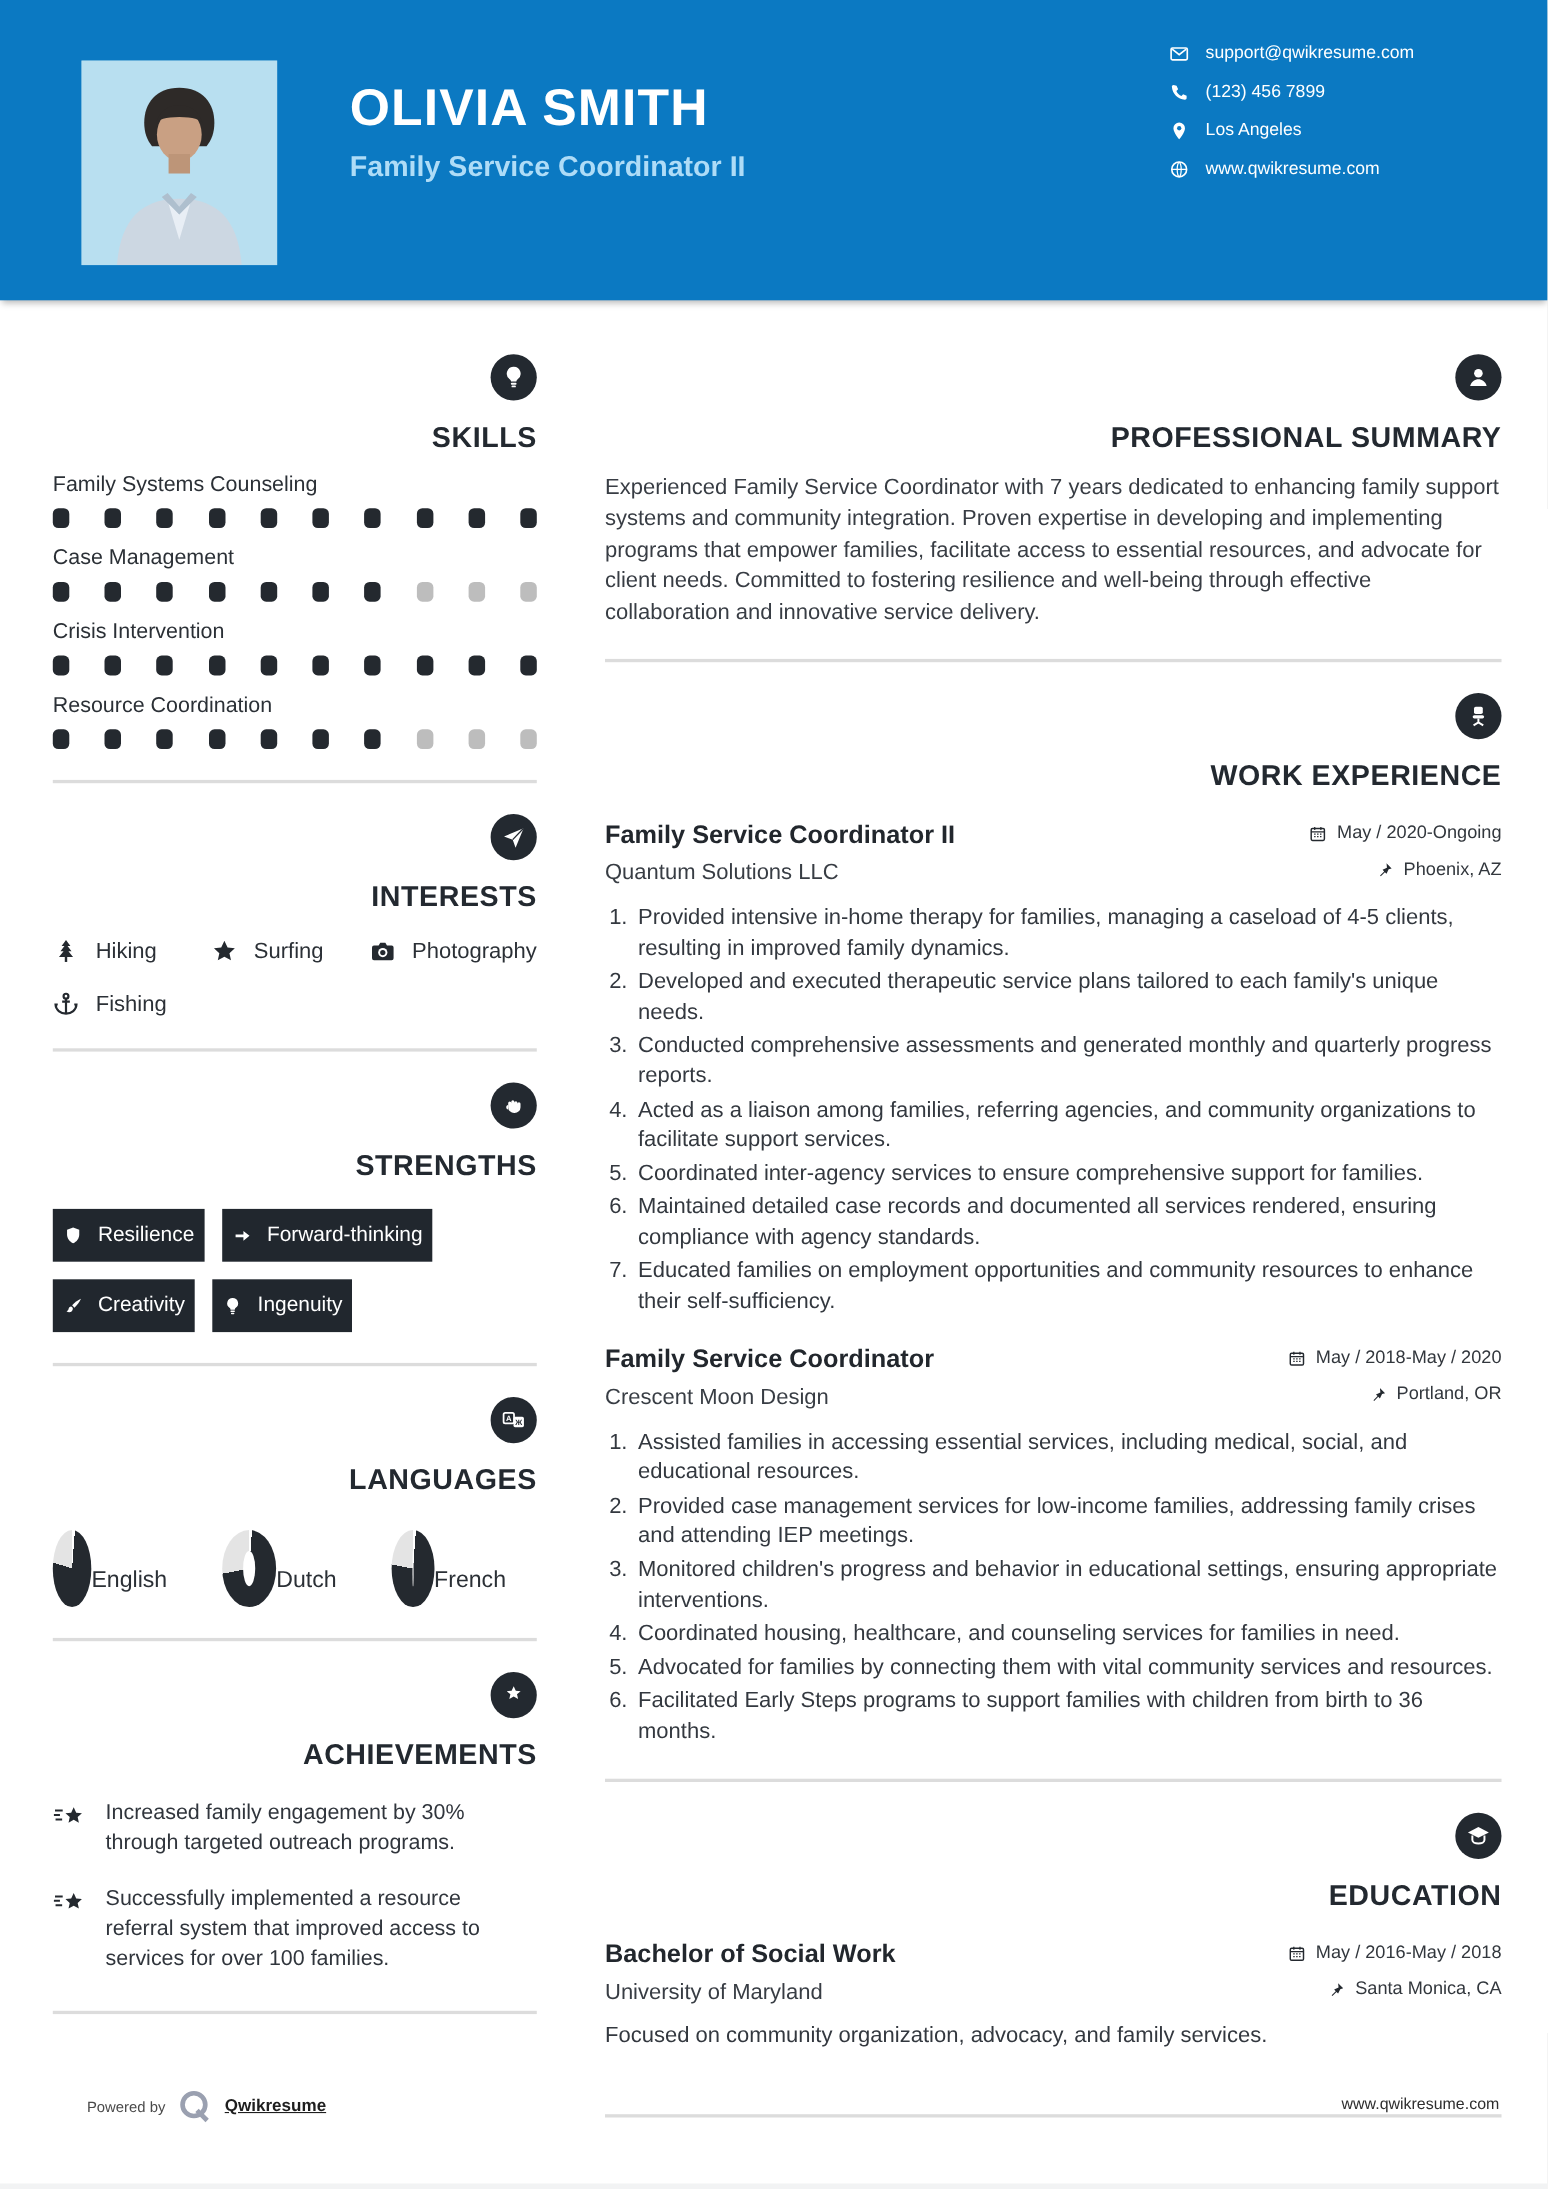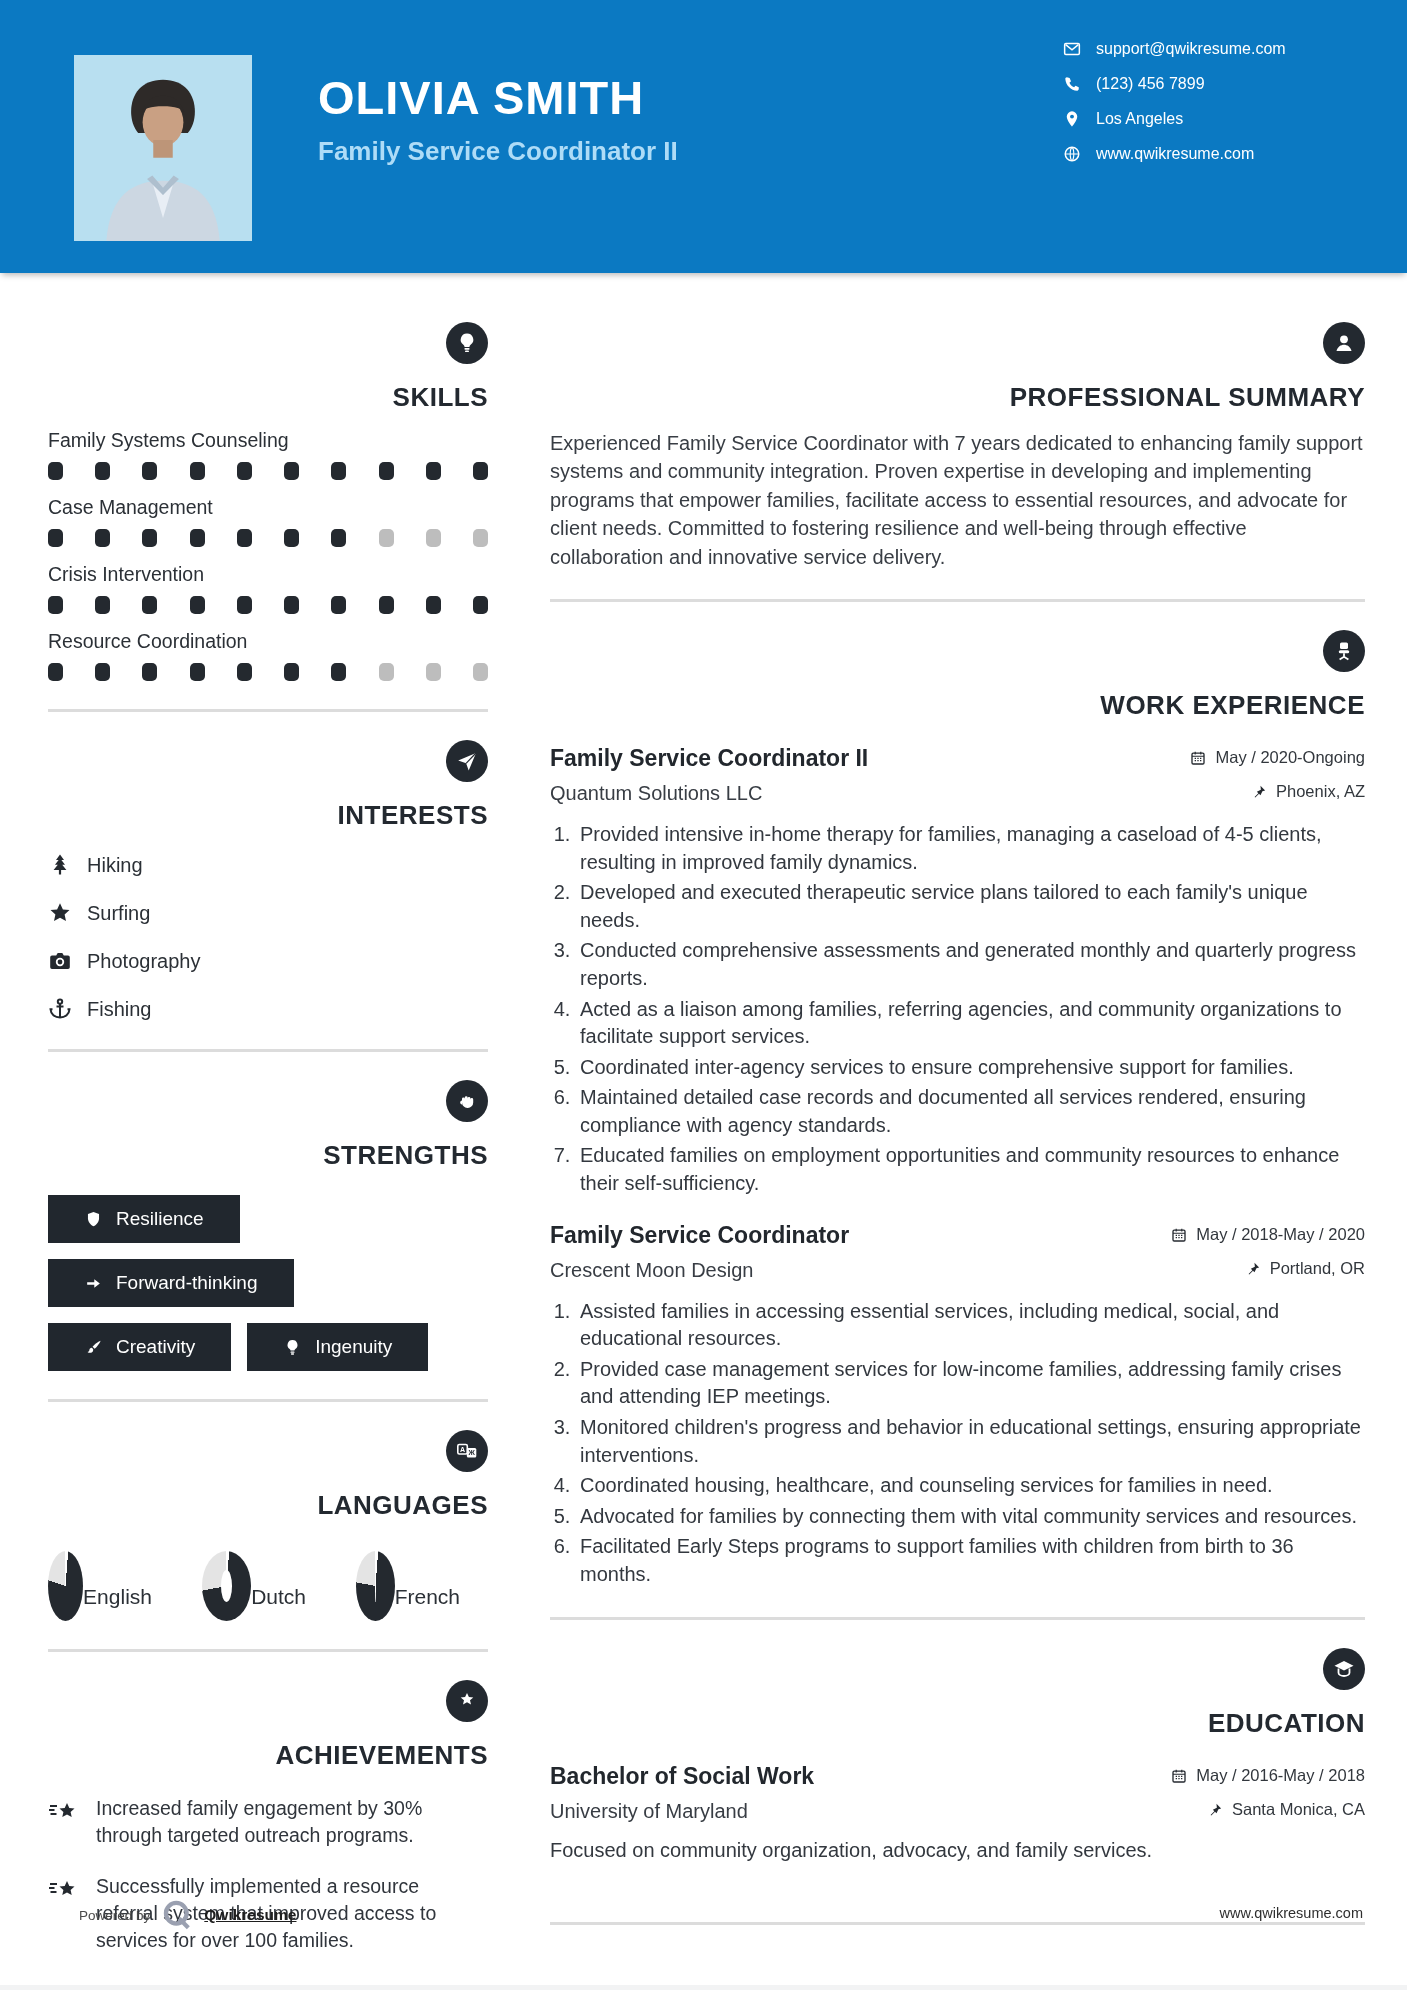--- a/index.html
+++ b/index.html
@@ -30,28 +30,28 @@
   .sec-title{font-size:26px;font-weight:800;color:#232930;letter-spacing:.5px;}
 
   
   .skill{margin-top:16px;}
   .skill-label{font-size:19.5px;color:#2b3036;}
   .dots{display:flex;justify-content:space-between;margin-top:10px;}
   .dot{width:15px;height:18px;border-radius:5px;background:#24292f;}
   .dot.muted{background:#bdbdbd;}
 
   
-  .interests-grid{display:grid;grid-template-columns:1fr;row-gap:24px;margin-top:22px;}
+  .interests-grid{display:grid;grid-template-columns:1fr 1fr 1fr;row-gap:24px;margin-top:22px;}
   .interest{display:flex;align-items:center;gap:15px;font-size:20px;color:#2b3036;}
   .interest .iicon{width:24px;height:24px;color:#24292f;flex:0 0 24px;}
   .iicon svg{width:100%;height:100%;display:block;}
 
   
   .chips{display:flex;flex-wrap:wrap;gap:16px;margin-top:24px;}
-  .chip{background:#21272e;color:#fff;padding:13px 36px;font-size:19px;display:flex;align-items:center;gap:13px;}
+  .chip{background:#21272e;color:#fff;padding:13px 9px;font-size:19px;display:flex;align-items:center;gap:13px;}
   .chip .iicon{width:19px;height:19px;color:#fff;flex:0 0 19px;}
 
   
   .langs{display:flex;margin-top:30px;width:412px;justify-content:space-between;}
   .lang{width:104px;display:flex;align-items:center;}
   .donut{width:70px;height:70px;border-radius:50%;position:relative;}
   .donut::after{content:"";position:absolute;inset:19px;background:#fff;border-radius:50%;}
   .lang-label{margin-top:22px;font-size:21px;color:#2b3036;}
 
   

